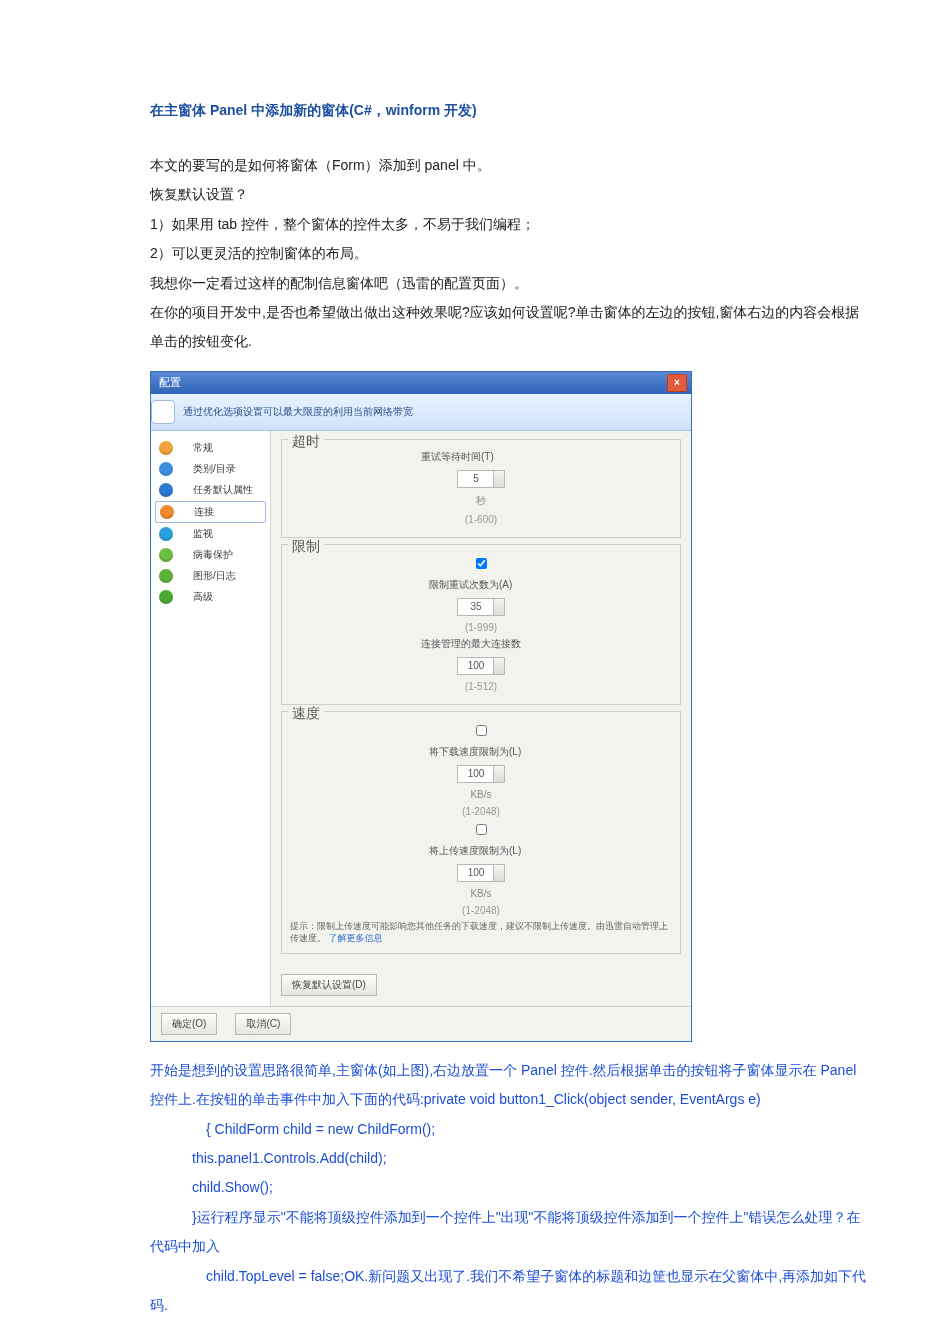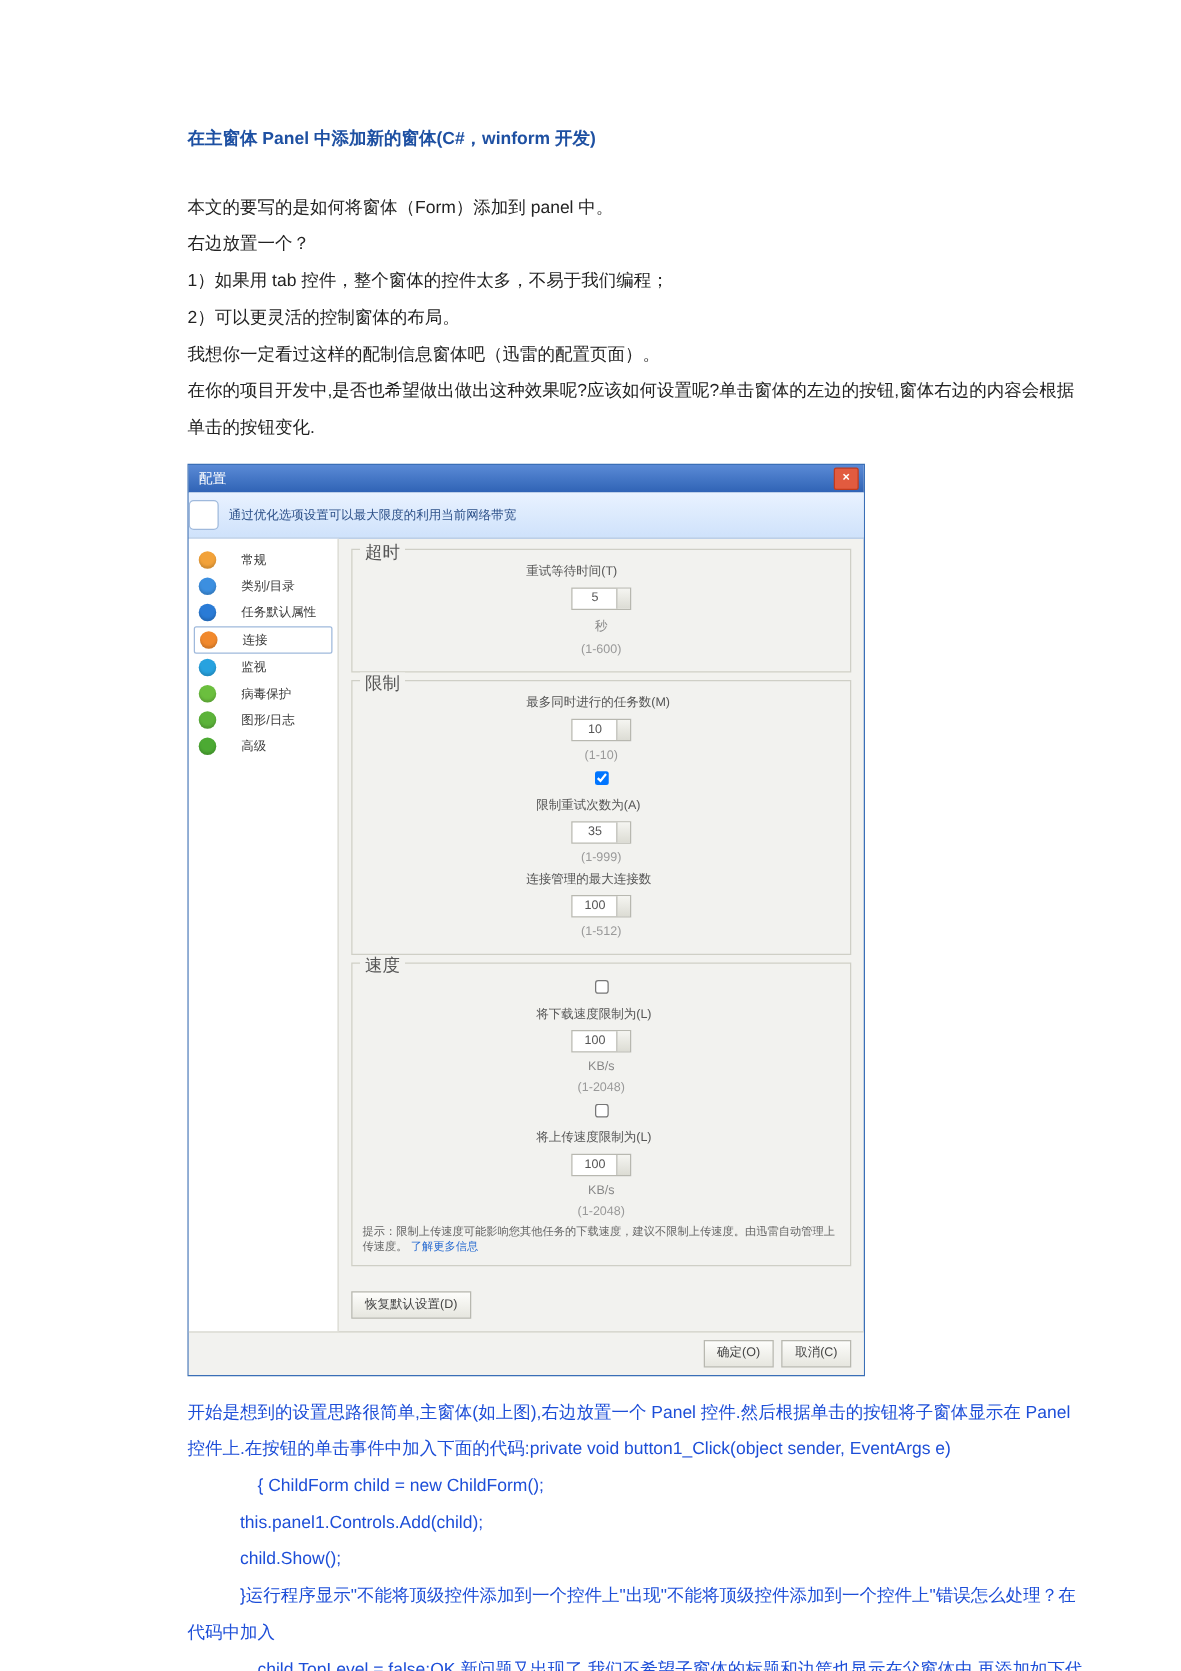--- a/index.html
+++ b/index.html
@@ -172,43 +172,42 @@
     border: 1px solid #b8b8b0;
     background: linear-gradient(#fdfdfb,#e6e6df);
     font-size: 10px;
     line-height: 20px;
     color: #444;
   }
   .footer-row {
     border-top: 1px solid #cfcfc6;
     padding: 6px 10px;
     display: flex;
-    justify-content: flex-end;
-    gap: 6px;
+    gap: 18px;
     background: #f2f2ef;
   }
   
   .after p {
     margin: 0;
     line-height: 2.1;
     font-size: 14px;
     color: #1d4ed8;
   }
   .indent1 { text-indent: 4em; }
   .indent2 { text-indent: 3em; }
 </style>
 </head>
 <body>
 
 <div class="page">
   <h1 class="title">在主窗体 Panel 中添加新的窗体(C#，winform 开发)</h1>
 
   <div class="intro">
     <p>本文的要写的是如何将窗体（Form）添加到 panel 中。</p>
-    <p>右边放置一个？</p>
+    <p>恢复默认设置？</p>
     <p>1）如果用 tab 控件，整个窗体的控件太多，不易于我们编程；</p>
     <p>2）可以更灵活的控制窗体的布局。</p>
     <p>我想你一定看过这样的配制信息窗体吧（迅雷的配置页面）。</p>
     <p>在你的项目开发中,是否也希望做出做出这种效果呢?应该如何设置呢?单击窗体的左边的按钮,窗体右边的内容会根据单击的按钮变化.</p>
   </div>
 
   <div class="window">
     <div class="titlebar">
       <span class="t-text">配置</span>
       <span class="close-btn">×</span>
@@ -260,25 +259,20 @@
             <span class="lbl">重试等待时间(T)</span>
             <span class="num">5</span>
             <span class="unit">秒</span>
             <span class="range">(1-600)</span>
           </div>
         </div>
 
         <div class="group">
           <span class="g-title">限制</span>
           <div class="row">
-            <span class="lbl">最多同时进行的任务数(M)</span>
-            <span class="num">10</span>
-            <span class="range">(1-10)</span>
-          </div>
-          <div class="row">
             <input type="checkbox" checked="" style="">
             <span class="lbl" style="width:104px">限制重试次数为(A)</span>
             <span class="num">35</span>
             <span class="range">(1-999)</span>
           </div>
           <div class="row">
             <span class="lbl">连接管理的最大连接数</span>
             <span class="num">100</span>
             <span class="range">(1-512)</span>
           </div>

